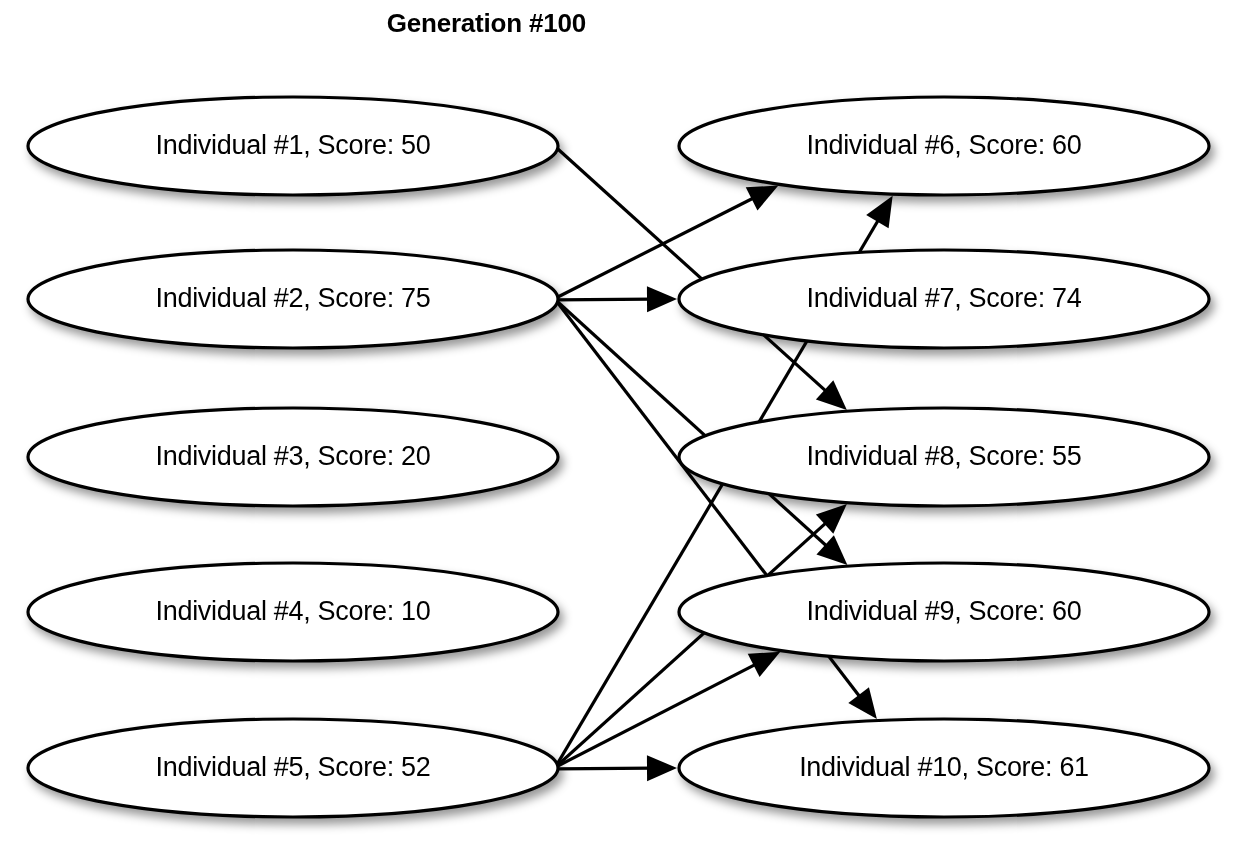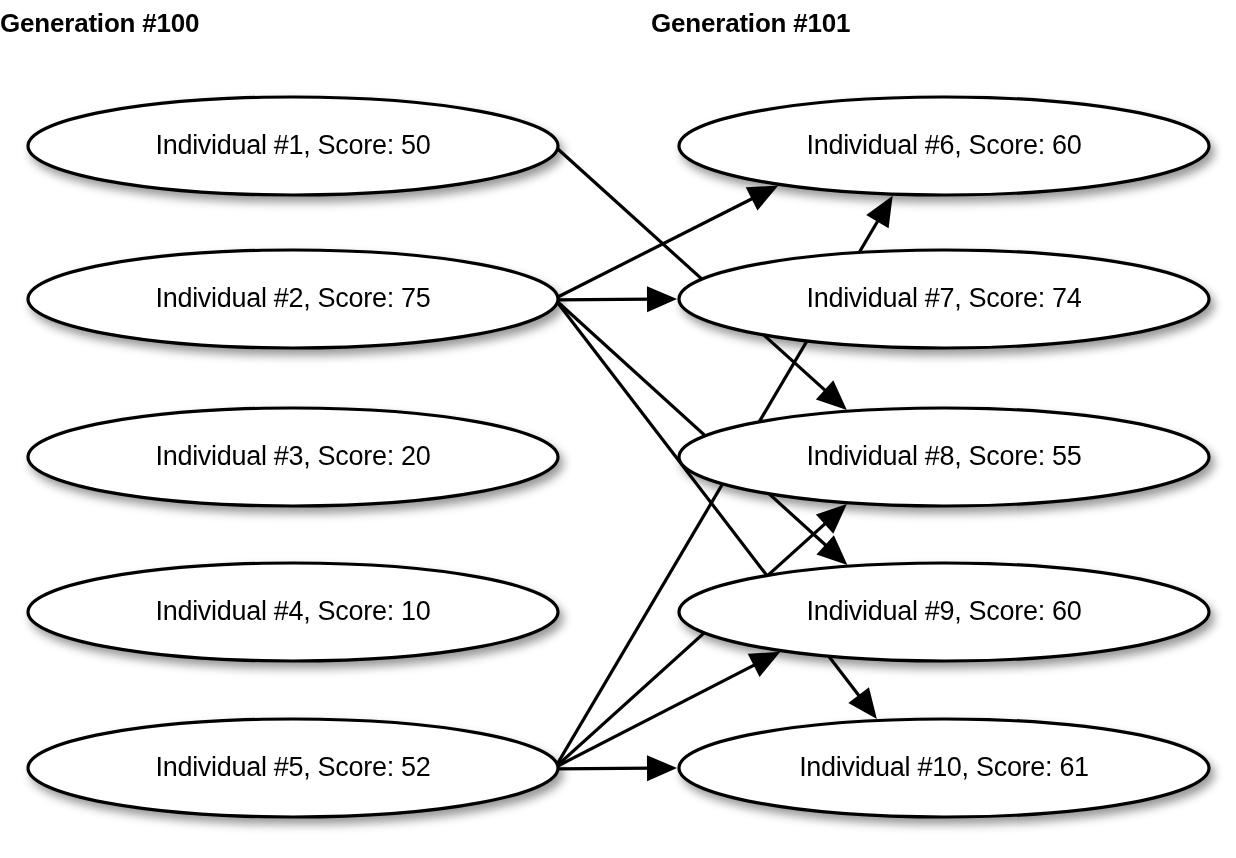--- a/index.html
+++ b/index.html
@@ -25,21 +25,21 @@
     top: 0;
     width: 1236px;
     height: 858px;
   }
   .col-title {
     position: absolute;
     font-family: "Liberation Sans", sans-serif;
     font-weight: bold;
     font-size: 26px;
     color: #000000;
-    text-align: left;
+    text-align: right;
     white-space: nowrap;
     letter-spacing: -0.2px;
   }
   .node-label {
     font-family: "Liberation Sans", sans-serif;
     font-size: 27px;
     fill: #000000;
     text-anchor: middle;
     dominant-baseline: middle;
     letter-spacing: -0.3px;
@@ -59,21 +59,20 @@
     stroke: none;
   }
 </style>
 </head>
 <body>
 
 <div id="canvas">
 
   <div class="col-title" style="left:0; top:8px; width:586px;">Generation #100</div>
 
-  <div class="col-title" style="left:651px; top:8px; width:586px;">Generation #101</div>
 
   <svg id="graph-svg" viewBox="0 0 1236 858">
     <defs>
       <filter id="ellipse-shadow" x="-25%" y="-60%" width="160%" height="240%">
         <feDropShadow dx="4" dy="6" stdDeviation="5" flood-color="#000000" flood-opacity="0.40"></feDropShadow>
       </filter>
     </defs>
     <g id="edges-layer">
         <g>
           <line class="edge-line" x1="555.35" y1="146.78" x2="829.05" y2="393.88"></line>

